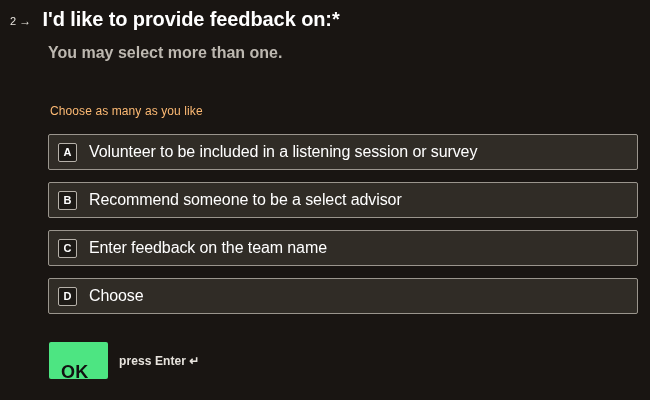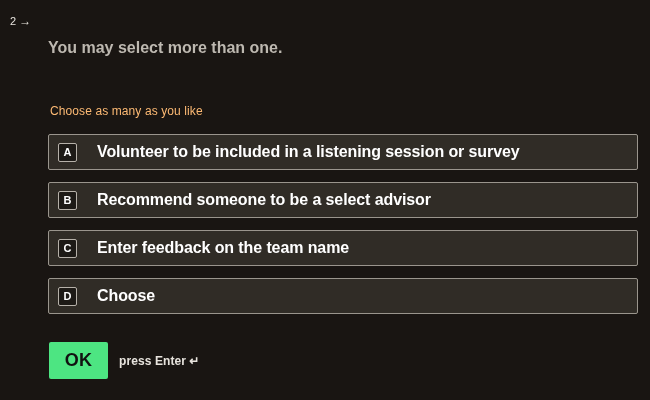--- a/index.html
+++ b/index.html
@@ -118,24 +118,24 @@
     background: #1d1a16;
     color: #ffffff;
     font-size: 11px;
     font-weight: bold;
     line-height: 17px;
     text-align: center;
     letter-spacing: 0;
   }
 
   .option-label {
-    margin-left: 20px;
+    margin-left: 12px;
     color: #ffffff;
     font-size: 16px;
-    font-weight: bold;
+    font-weight: normal;
     line-height: 20px;
     letter-spacing: -0.1px;
     white-space: nowrap;
   }
 
   
   .submit-row {
     position: absolute;
     left: 49px;
     top: 342px;
@@ -147,22 +147,22 @@
     width: 59px;
     height: 37px;
     background: #4de582;
     border: none;
     border-radius: 2px;
     color: #111111;
     font-family: "Liberation Sans", sans-serif;
     font-size: 18px;
     font-weight: bold;
     line-height: 37px;
-    text-align: center;
-    padding: 0;
+    text-align: left;
+    padding: 12px;
     cursor: pointer;
     letter-spacing: 0.3px;
   }
 
   .press-enter {
     margin-left: 11px;
     color: #e7e3dd;
     font-size: 12px;
     font-weight: bold;
     line-height: 14px;
@@ -178,20 +178,21 @@
 <body>
 
 <div class="form-screen">
 
   <div class="question-header">
     <div class="question-title-row">
       <span class="question-number">
         <span class="num">2</span>
         <span class="arrow">→</span>
       </span>
+      <div class="question-title">I'd like to provide feedback on:*</div>
     </div>
     <div class="question-subtitle">You may select more than one.</div>
   </div>
 
   <div class="choice-block">
     <div class="choice-hint">Choose as many as you like</div>
 
     <div class="options-list">
 
       <div class="option-row">

